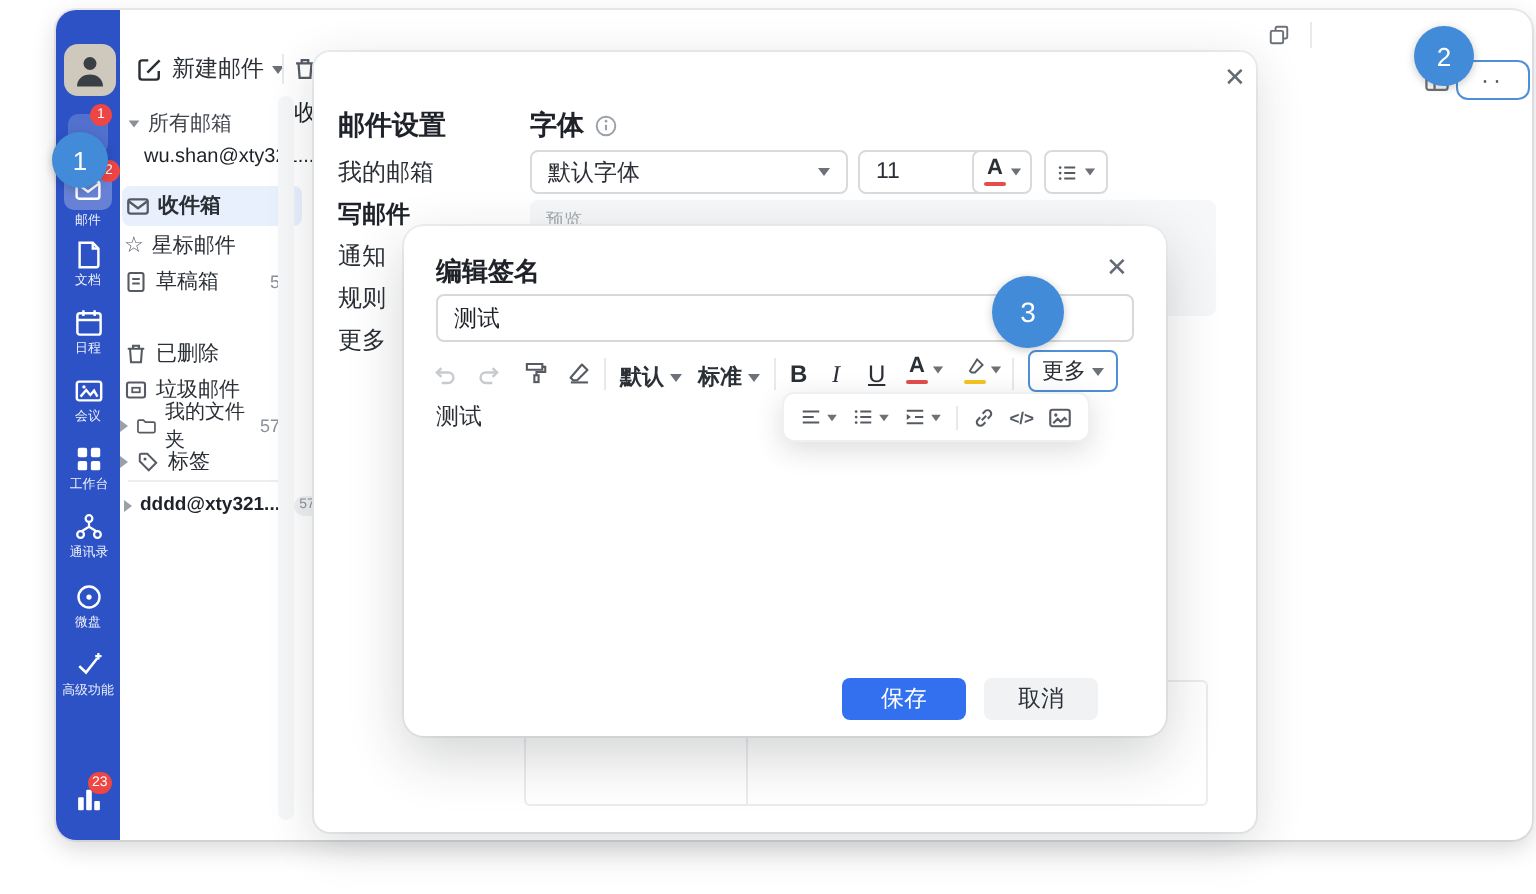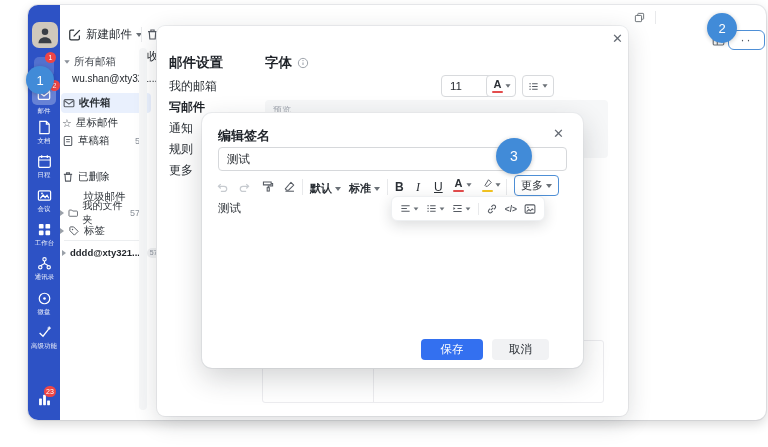--- a/index.html
+++ b/index.html
@@ -184,21 +184,21 @@
 
 
   <div class="frow" style="top:168px;text-align:center;">
     <svg width="12" height="12" viewBox="0 0 16 16">
       <path d="M2.5 4.5h11M6 4V2.5h4V4M4 4.5l.7 9h6.6l.7-9" fill="none" stroke="#565b63" stroke-width="1.4"></path>
     </svg>
     <span>已删除</span>
     <span class="fcount"></span>
   </div>
 
-  <div class="frow" style="top:186px;flex-direction:column;">
+  <div class="frow" style="top:186px;">
     <svg width="12" height="12" viewBox="0 0 16 16">
       <rect x="2" y="3" width="12" height="10" rx="1.3" fill="none" stroke="#565b63" stroke-width="1.4"></rect>
       <rect x="5.5" y="6.5" width="5" height="3" fill="none" stroke="#565b63" stroke-width="1.2"></rect>
     </svg>
     <span>垃圾邮件</span>
     <span class="fcount"></span>
   </div>
 
   <div class="frow" style="top:204px;left:60px;width:87px;font-size:10px;">
     <span class="cr"></span>
@@ -263,21 +263,25 @@
 
     <div class="abs" style="left:108px;top:28px;display:flex;align-items:center;gap:5px;">
       <span style="font-size:13.5px;font-weight:bold;">字体</span>
       <svg width="12" height="12" viewBox="0 0 16 16">
         <circle cx="8" cy="8" r="6.2" fill="none" stroke="#9ba1a9" stroke-width="1.3"></circle>
         <path d="M8 7.2v3.6" stroke="#9ba1a9" stroke-width="1.4"></path>
         <circle cx="8" cy="4.8" r=".9" fill="#9ba1a9"></circle>
       </svg>
     </div>
 
-    <div class="abs sel-box" style="left:272px;top:49px;width:74px;height:22px;margin-left:12px;">
+    <div class="abs sel-box" style="left:108px;top:49px;width:159px;height:22px;">
+      <span>默认字体</span>
+      <span class="cd" style="margin-left:auto;"></span>
+    </div>
+    <div class="abs sel-box" style="left:272px;top:49px;width:74px;height:22px;">
       <span>11</span>
       <span class="cd" style="margin-left:auto;"></span>
     </div>
     <div class="abs sel-box" style="left:329px;top:49px;width:30px;height:22px;padding:0 5px;gap:2px;">
       <span class="stack">
         <span style="font-size:11px;font-weight:bold;">A</span>
         <span class="bar" style="background:#e34d4d;"></span>
       </span>
       <span class="cd" style="transform:scale(.85);"></span>
     </div>

